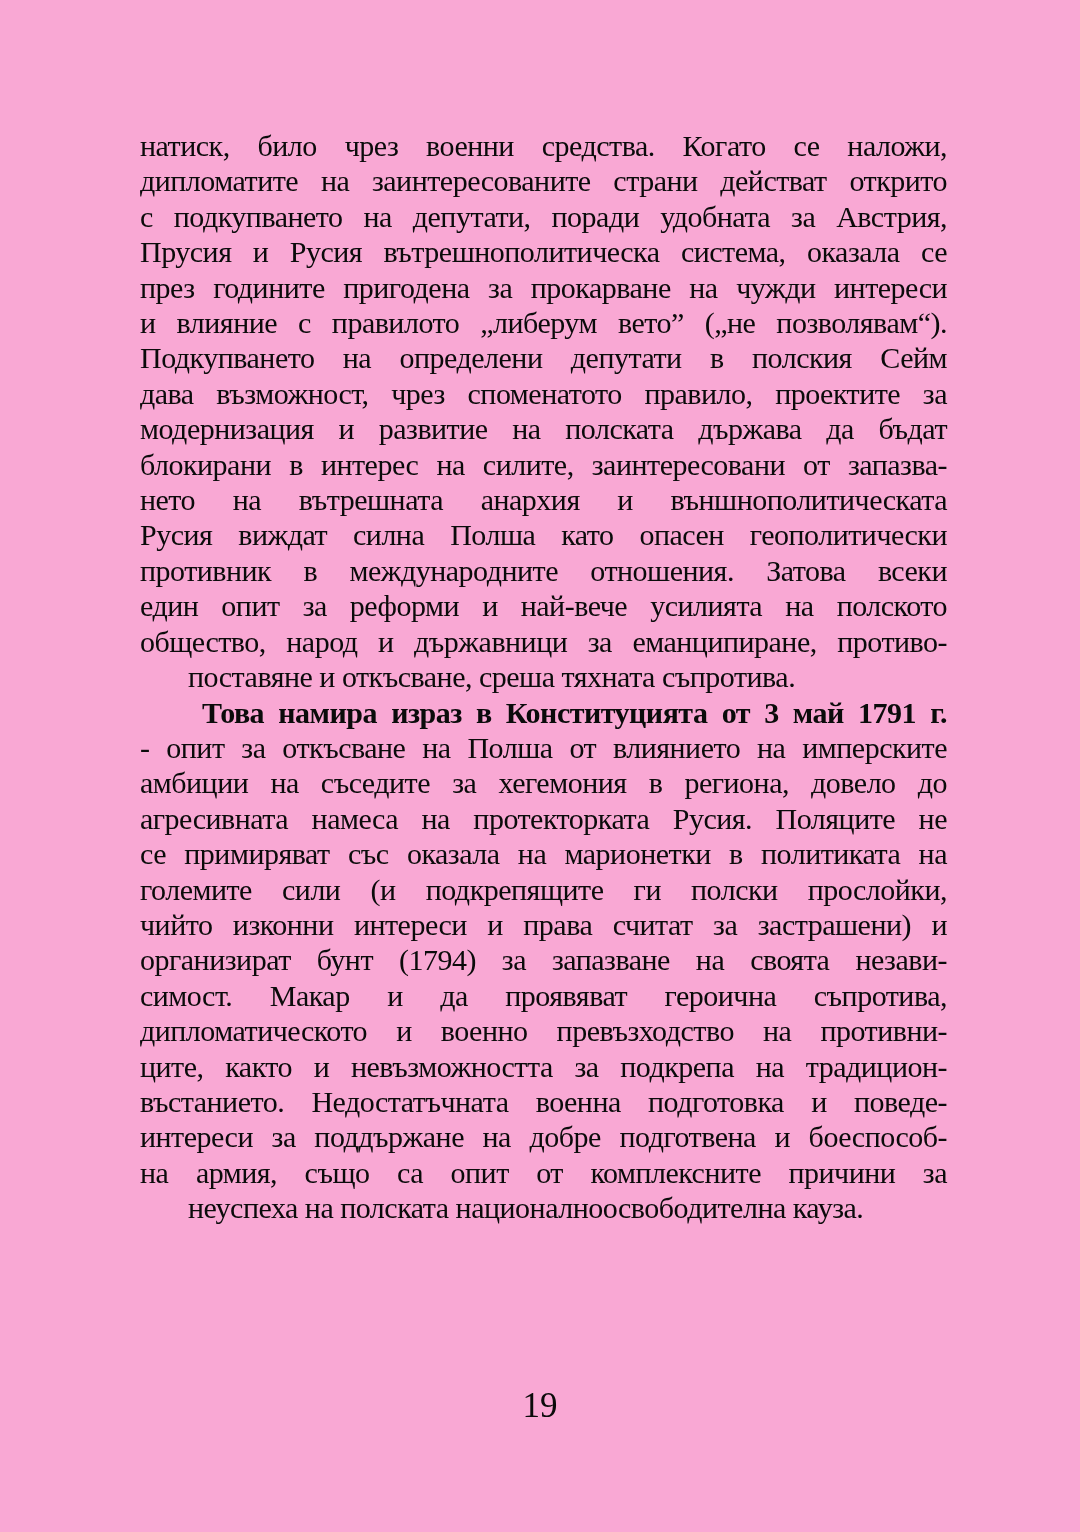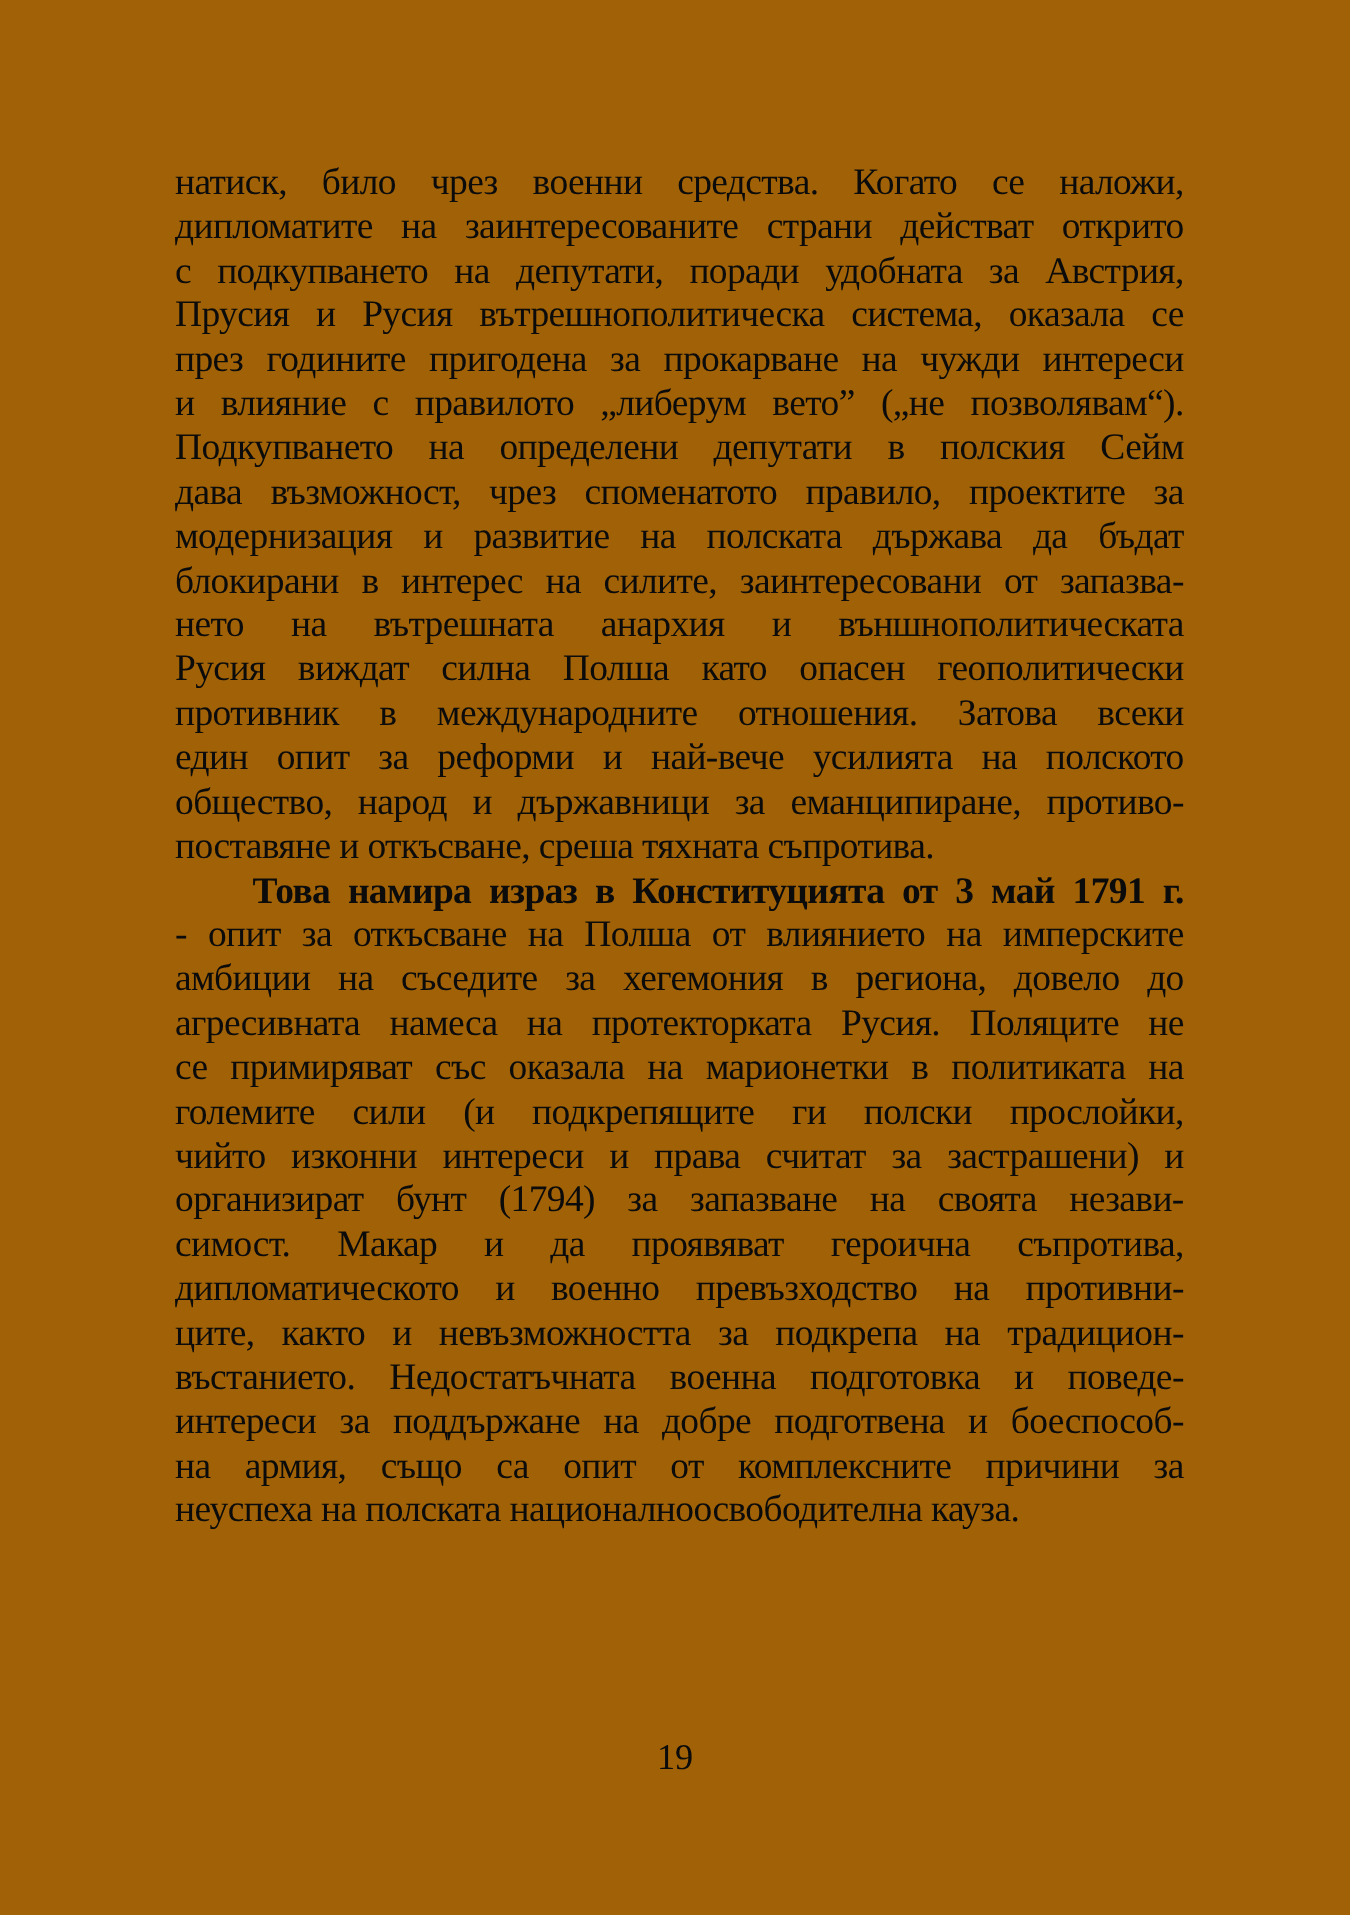--- a/index.html
+++ b/index.html
@@ -4,21 +4,21 @@
 <style>
   html, body {
     margin: 0;
     padding: 0;
     background: #ffffff;
   }
   .page {
     position: relative;
     width: 1080px;
     height: 1532px;
-    background: #a16207;
+    background: #f9a8d4;
     color: #0b0b0b;
     font-family: "Liberation Serif", "DejaVu Serif", serif;
     overflow: hidden;
   }
   .textblock {
     position: absolute;
     left: 140px;
     top: 128px;
     width: 807px;
   }
@@ -30,33 +30,34 @@
     font-size: 30px;
     line-height: 35.4px;
     letter-spacing: -0.5px;
     text-align: justify;
     text-align-last: justify;
     -moz-text-align-last: justify;
     white-space: normal;
   }
   .line.last {
     text-align-last: left;
+    margin-left: 48px;
     -moz-text-align-last: left;
   }
   .line.indent {
     text-indent: 62px;
     font-weight: bold;
   }
   .page-number {
     position: absolute;
     top: 1388px;
     left: 0;
     width: 100%;
     text-align: center;
-    font-size: 29px;
+    font-size: 35px;
     line-height: 36px;
     color: #0b0b0b;
   }
 </style>
 </head>
 <body>
 
 <div class="page">
   <div class="textblock" id="textblock">
       <div class="paragraph">

